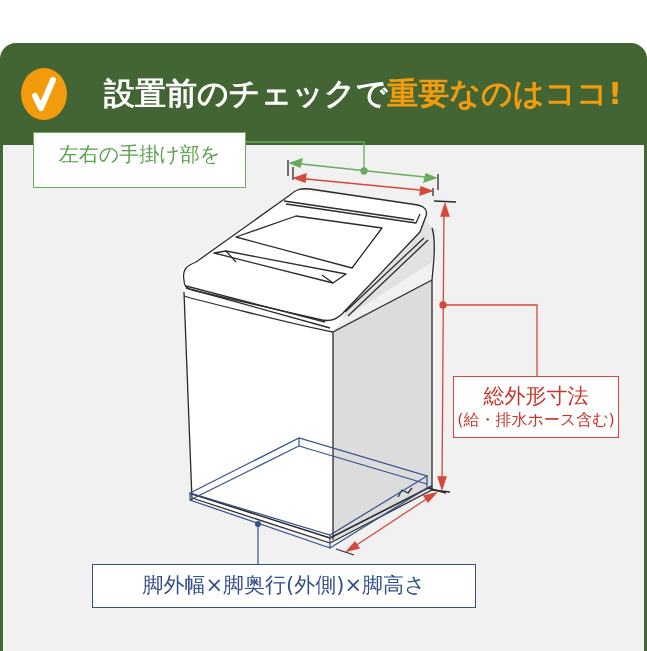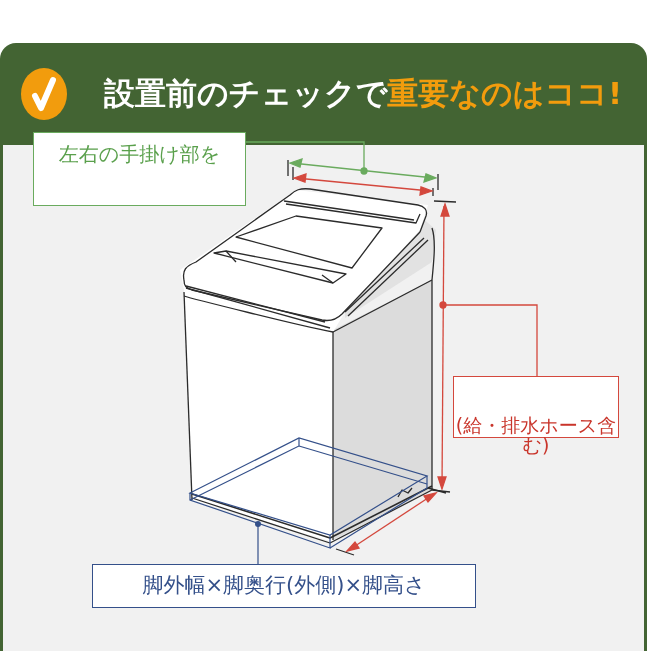--- a/index.html
+++ b/index.html
@@ -7,24 +7,24 @@
   .frame { position: absolute; left: 0; top: 0; width: 647px; height: 651px; background: #436433; border-radius: 16px; box-sizing: border-box; margin-top: 43px; }
   .panel { position: absolute; left: 3px; top: 102px; width: 641px; height: 546px; background: #f1f1f1; border-radius: 0 0 14px 14px; }
   .header { position: absolute; left: 0; top: 0; width: 647px; height: 102px; }
   .check-badge { position: absolute; left: 21px; top: 25px; width: 46px; height: 52px; background: #f29c0d; border-radius: 50%; }
   .check-badge svg { position: absolute; left: 0; top: 0; }
   .title { position: absolute; left: 104px; top: 30px; font-size: 31px; font-weight: bold; letter-spacing: 0px; white-space: nowrap; line-height: 40px; }
   .title .w { color: #ffffff; }
   .title .o { color: #f29c0d; }
   .drawing { position: absolute; left: 0; top: 0; }
   .label { position: absolute; background: #ffffff; box-sizing: border-box; text-align: center; font-family: "DejaVu Sans", sans-serif; }
-  .label-green { left: 33px; top: 132px; width: 213px; height: 74px; border: 1.5px solid #6aab5e; color: #5aa04c; font-size: 20px; line-height: 26px; padding-top: 8px; }
+  .label-green { left: 33px; top: 132px; width: 213px; height: 56px; border: 1.5px solid #6aab5e; color: #5aa04c; font-size: 20px; line-height: 26px; padding-top: 8px; }
   .label-red { left: 453px; top: 376px; width: 166px; height: 62px; border: 1.5px solid #d4483d; color: #c9352b; padding-top: 5px; }
   .label-red .main { font-size: 21px; line-height: 28px; display: block; }
-  .label-red .sub { font-size: 19px; line-height: 20px; display: block; margin-top: 33px; }
+  .label-red .sub { font-size: 16px; line-height: 20px; display: block; }
   .label-blue { left: 92px; top: 564px; width: 384px; height: 44px; border: 1.5px solid #34508a; color: #34508a; font-size: 21px; line-height: 40px; }
 </style>
 </head>
 <body>
 
 <div class="frame">
   <div class="header">
     <div class="check-badge">
       <svg width="46" height="52" viewBox="0 0 46 52">
         <path d="M14 28 L20 40 L32 12" stroke="#ffffff" stroke-width="6" fill="none" stroke-linecap="round" stroke-linejoin="round"></path>
@@ -122,16 +122,17 @@
     <polygon points="436,493 428,502 424,496"></polygon>
     <polygon points="347,551 355,542 359,548"></polygon>
   </g>
 </svg>
 
 <div class="label label-green">
   <div>左右の手掛け部を</div>
 </div>
 
 <div class="label label-red">
+  <span class="main">総外形寸法</span>
   <span class="sub">(給・排水ホース含む)</span>
 </div>
 
 <div class="label label-blue">脚外幅×脚奥行(外側)×脚高さ</div>
 
 </body></html>

